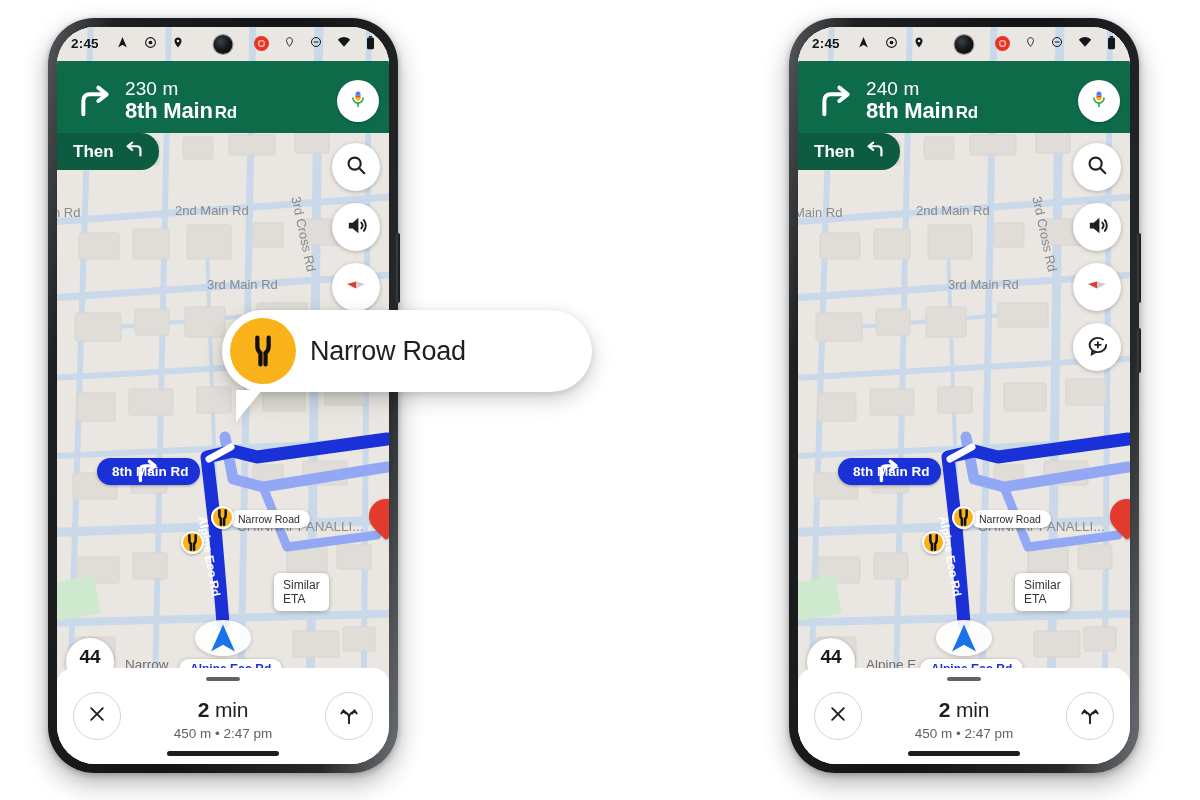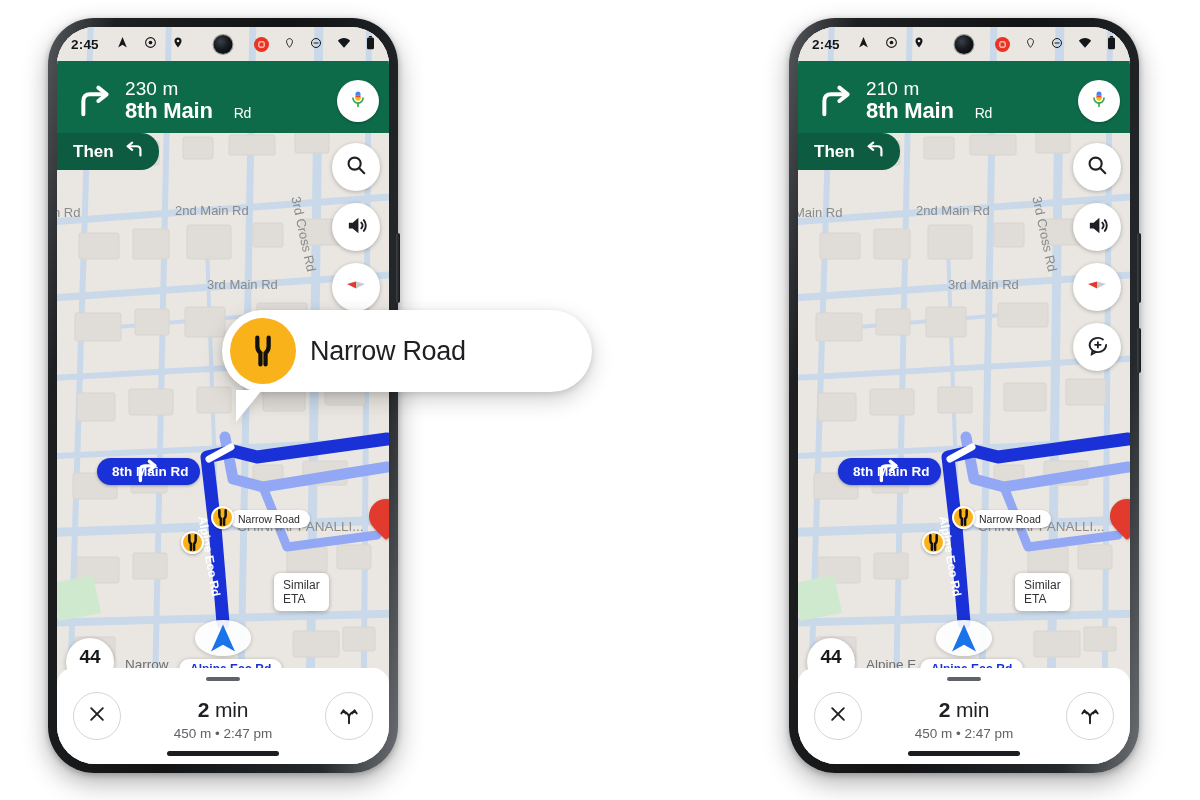--- a/index.html
+++ b/index.html
@@ -46,21 +46,21 @@
   .map svg { position: absolute; inset: 0; width: 100%; height: 100%; display:block; }
 
   
   .statusbar {
     position: absolute; top: 0; left: 0; right: 0; height: 34px;
     display: flex; align-items: center; justify-content: space-between;
     padding: 0 14px; z-index: 30;
     color: #14171a;
     font-size: 13px; font-weight: 700;
   }
-  .sb-left, .sb-right { display: flex; align-items: center; gap: 15px; }
+  .sb-left, .sb-right { display: flex; gap: 15px; }
   .sb-time { font-size: 13.5px; font-weight: 700; letter-spacing: .2px; margin-right: 2px; }
   .punch {
     position: absolute; left: 50%; top: 8px; transform: translateX(-50%);
     width: 19px; height: 19px; border-radius: 50%;
     background: radial-gradient(circle at 38% 34%, #3a4048 0%, #15181c 48%, #05070a 100%);
     box-shadow: 0 0 0 1px rgba(0,0,0,.35);
     z-index: 31;
   }
   .rec-badge {
     width: 15px; height: 15px; border-radius: 50%;
@@ -71,21 +71,21 @@
   .nav-header {
     position: absolute; top: 34px; left: 0; right: 0; height: 72px;
     background: #0e6b4a; z-index: 20;
     display: flex; align-items: center; padding: 8px 10px 0 14px;
     color: #fff;
   }
   .nav-arrow { width: 48px; flex: 0 0 48px; display: flex; align-items: center; justify-content: center; }
   .nav-texts { flex: 1; padding-left: 6px; line-height: 1.08; }
   .nav-dist { font-size: 19px; font-weight: 400; letter-spacing: .1px; }
   .nav-street { font-size: 22px; font-weight: 700; letter-spacing: -.2px; }
-  .nav-street .sfx { font-size: 14px; font-weight: 400; margin-left: 21px; }
+  .nav-street .sfx { font-size: 17px; font-weight: 700; margin-left: 2px; }
   .mic-btn {
     width: 42px; height: 42px; border-radius: 50%; background: #fff;
     display:flex; align-items:center; justify-content:center; flex: 0 0 42px;
     box-shadow: 0 1px 3px rgba(0,0,0,.25);
   }
   .then-chip {
     position: absolute; top: 106px; left: 0; z-index: 19;
     background: #0d5b41; color: #fff;
     border-radius: 0 18px 18px 0;
     height: 37px; padding: 0 14px 0 16px;
@@ -686,21 +686,21 @@
       <div class="punch"></div>
 
       <div class="nav-header">
         <div class="nav-arrow">
           <svg width="40" height="40" viewBox="0 0 24 24" fill="none" stroke="#fff" stroke-width="2.4" stroke-linecap="round" stroke-linejoin="round">
             <path d="M5 20 L5 12 Q5 8 9 8 L18 8"></path>
               <path d="M14 4 L19 8 L14 12"></path>
           </svg>
         </div>
         <div class="nav-texts">
-          <div class="nav-dist">210 m</div>
+          <div class="nav-dist">240 m</div>
           <div class="nav-street">
             <span>8th Main</span><span class="sfx">Rd</span>
           </div>
         </div>
         <div class="mic-btn">
           <span>
             <svg width="20" height="20" viewBox="0 0 24 24">
               <path d="M12 3 a3 3 0 0 1 3 3 v2 h-6 v-2 a3 3 0 0 1 3-3z" fill="#4285f4"></path>
               <path d="M9 8 h6 v3 h-6z" fill="#ea4335"></path>
               <path d="M9 11 a3 3 0 0 0 6 0 v-1 h-6z" fill="#fbbc05"></path>

